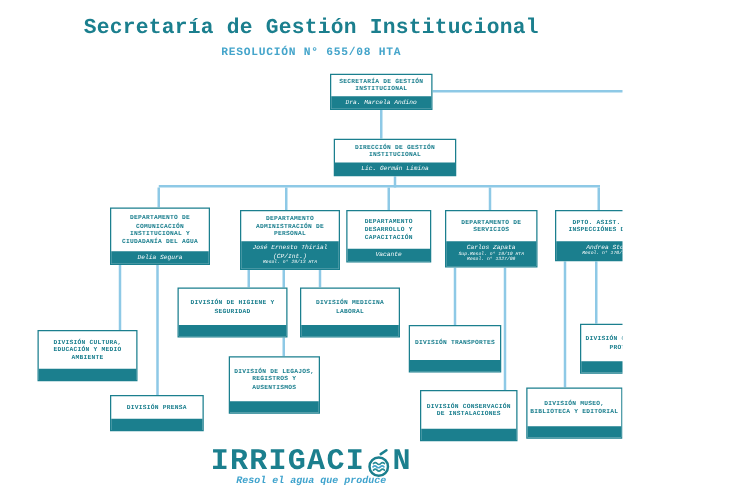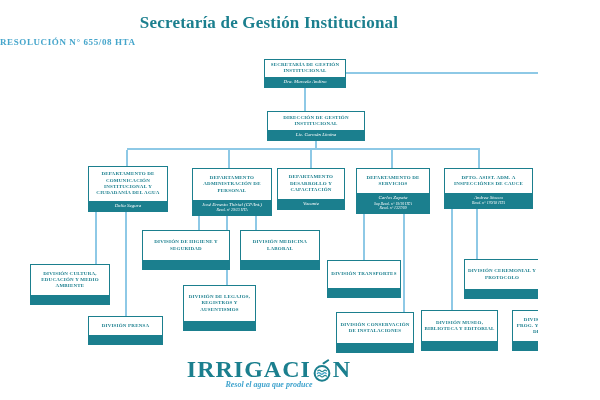--- a/index.html
+++ b/index.html
@@ -1,20 +1,20 @@
 <!DOCTYPE html>
 <html><head>
 <meta charset="utf-8">
 <style>
   html,body{margin:0;padding:0;background:#fff;}
   .canvas{position:relative;width:498px;height:400px;background:#ffffff;overflow:hidden;
-          font-family:Liberation Serif, serif;padding-left:40px;}
+          font-family:Liberation Mono, monospace;}
   .page-title{position:absolute;left:0;right:0;top:13px;text-align:center;
               font-size:17px;font-weight:bold;color:#1b7f8e;letter-spacing:.2px;}
-  .page-subtitle{position:absolute;left:0;right:0;top:37px;
+  .page-subtitle{position:absolute;left:0;right:0;top:37px;text-align:center;
                  font-size:9px;font-weight:bold;color:#45a5cb;letter-spacing:.6px;}
   .ln{position:absolute;background:#8ec9e6;}
   .node{position:absolute;border:1.5px solid #1b7f8e;background:#fff;box-sizing:border-box;
         display:flex;flex-direction:column;}
   .node-title{flex:1;display:flex;align-items:center;justify-content:center;text-align:center;
               color:#1b7f8e;font-weight:bold;font-size:5px;line-height:1.25;padding:2px 2px;
               letter-spacing:.2px;}
   .namebar{background:#1b7f8e;color:#ffffff;text-align:center;padding:2px 1px;}
   .who{font-style:italic;font-size:5px;line-height:1.3;}
   .resol{font-style:italic;font-size:3.8px;line-height:1.25;}

